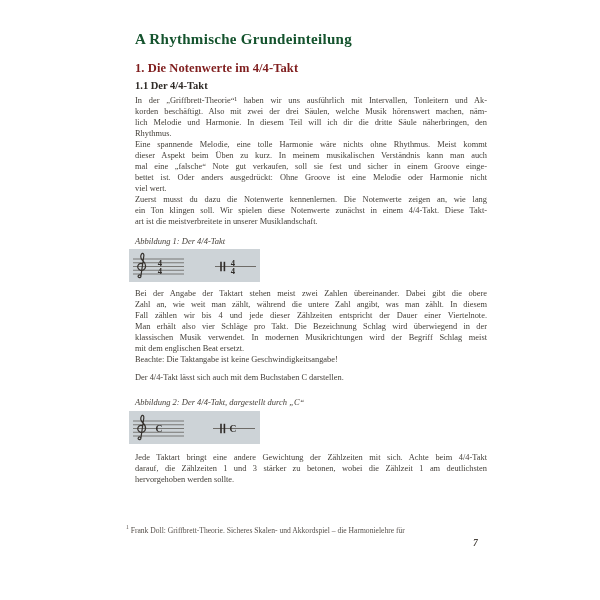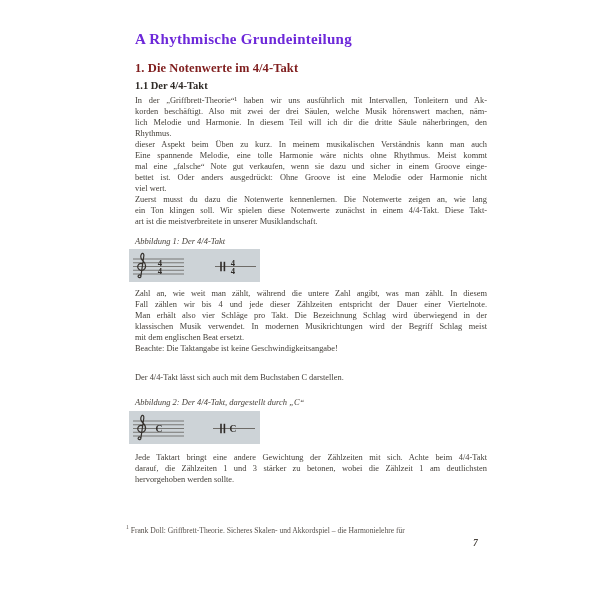--- a/index.html
+++ b/index.html
@@ -14,21 +14,21 @@
     background: #ffffff;
     font-family: "Liberation Serif", "DejaVu Serif", serif;
     color: #45403a;
     overflow: hidden;
   }
   .abs { position: absolute; }
 
   .title {
     left: 135px; top: 31px;
     font-size: 15px; font-weight: bold;
-    color: #6d28d9; letter-spacing: 0.3px;
+    color: #14532d; letter-spacing: 0.3px;
   }
   .h2 {
     left: 135px; top: 61px;
     font-size: 12.5px; font-weight: bold;
     color: #7f1d1d; letter-spacing: 0.1px;
   }
   .h3 {
     left: 135px; top: 80px;
     font-size: 10.5px; font-weight: bold;
     color: #2f2b27;
@@ -99,23 +99,23 @@
   <div class="abs h3">1.1 Der 4/4-Takt</div>
 
   <div class="abs bodycol flow1">
     <div class="para">
         <div class="pline">In der „Griffbrett-Theorie“¹ haben wir uns ausführlich mit Intervallen, Tonleitern und Ak-</div>
         <div class="pline">korden beschäftigt. Also mit zwei der drei Säulen, welche Musik hörenswert machen, näm-</div>
         <div class="pline">lich Melodie und Harmonie. In diesem Teil will ich dir die dritte Säule näherbringen, den</div>
         <div class="pline">Rhythmus.</div>
       </div>
     <div class="para">
+        <div class="pline">Eine spannende Melodie, eine tolle Harmonie wäre nichts ohne Rhythmus. Meist kommt</div>
         <div class="pline">dieser Aspekt beim Üben zu kurz. In meinem musikalischen Verständnis kann man auch</div>
-        <div class="pline">Eine spannende Melodie, eine tolle Harmonie wäre nichts ohne Rhythmus. Meist kommt</div>
-        <div class="pline">mal eine „falsche“ Note gut verkaufen, wenn sie dazu und sicher in einem Groove einge-</div>
+        <div class="pline">mal eine „falsche“ Note gut verkaufen, soll sie fest und sicher in einem Groove einge-</div>
         <div class="pline">bettet ist. Oder anders ausgedrückt: Ohne Groove ist eine Melodie oder Harmonie nicht</div>
         <div class="pline">viel wert.</div>
       </div>
     <div class="para">
         <div class="pline">Zuerst musst du dazu die Notenwerte kennenlernen. Die Notenwerte zeigen an, wie lang</div>
         <div class="pline">ein Ton klingen soll. Wir spielen diese Notenwerte zunächst in einem 4/4-Takt. Diese Takt-</div>
         <div class="pline">art ist die meistverbreitete in unserer Musiklandschaft.</div>
       </div>
   </div>
 
@@ -142,20 +142,21 @@
       </g>
       <g>
         <text class="notation-text" x="104" y="17.2" font-size="8.6" text-anchor="middle">4</text>
         <text class="notation-text" x="104" y="24.9" font-size="8.6" text-anchor="middle">4</text>
       </g>
     </svg>
   </div>
 
   <div class="abs bodycol flow2">
     <div class="para">
+        <div class="pline">Bei der Angabe der Taktart stehen meist zwei Zahlen übereinander. Dabei gibt die obere</div>
         <div class="pline">Zahl an, wie weit man zählt, während die untere Zahl angibt, was man zählt. In diesem</div>
         <div class="pline">Fall zählen wir bis 4 und jede dieser Zählzeiten entspricht der Dauer einer Viertelnote.</div>
         <div class="pline">Man erhält also vier Schläge pro Takt. Die Bezeichnung Schlag wird überwiegend in der</div>
         <div class="pline">klassischen Musik verwendet. In modernen Musikrichtungen wird der Begriff Schlag meist</div>
         <div class="pline">mit dem englischen Beat ersetzt.</div>
       </div>
     <div class="pline single">Beachte: Die Taktangabe ist keine Geschwindigkeitsangabe!</div>
   </div>
 
   <div class="abs bodycol flow3">

